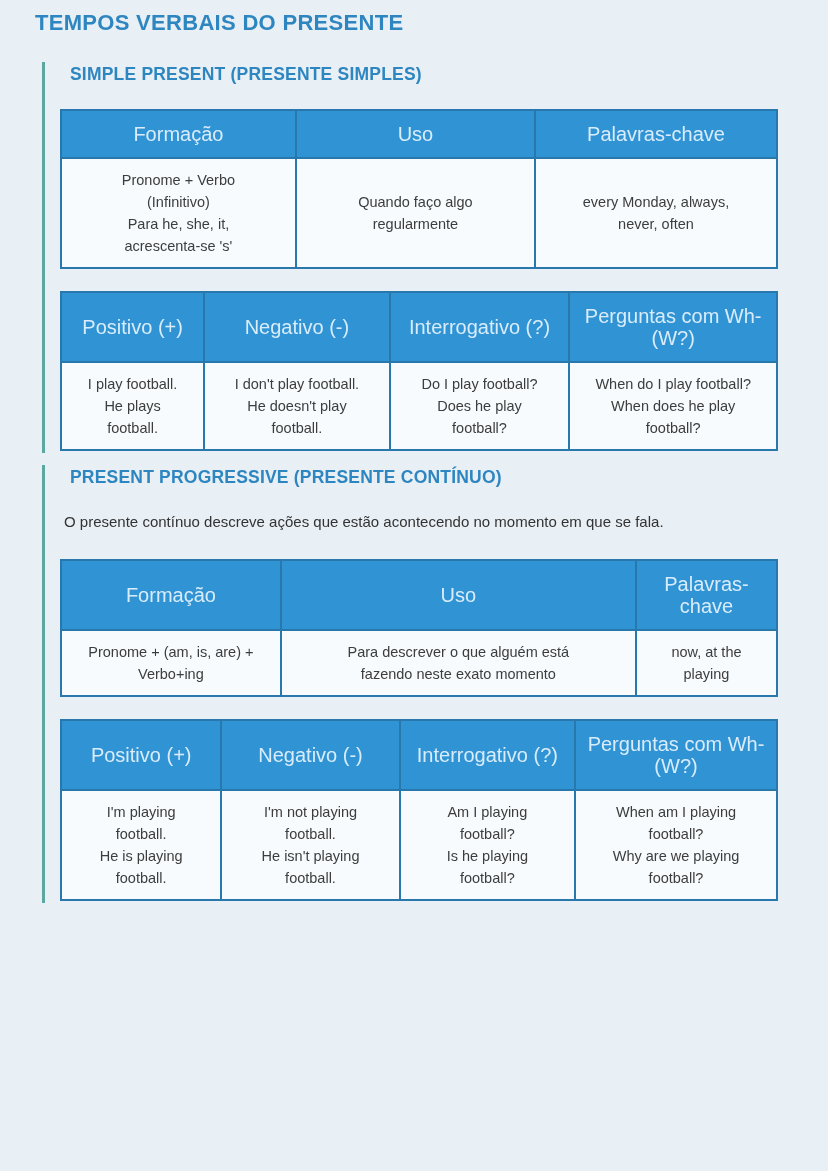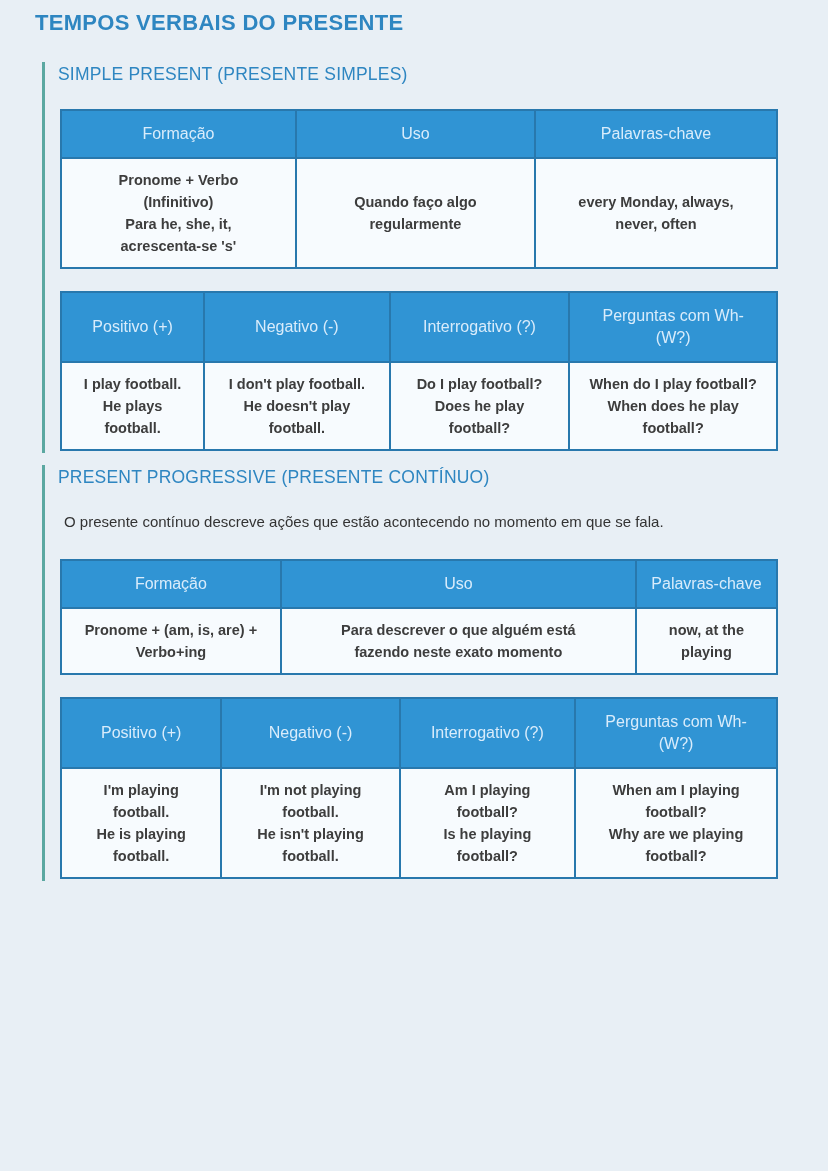--- a/index.html
+++ b/index.html
@@ -27,62 +27,61 @@
     color: var(--heading-blue, #2e86c1);
     margin: 0 0 26px 0;
   }
   .section {
     border-left: 3px solid var(--section-rule-teal, #5ba8a1);
     margin: 0 0 12px 7px;
     padding: 2px 0 2px 13px;
   }
   .section-title {
     font-size: 17.5px;
-    font-weight: 400;
+    font-weight: 700;
     letter-spacing: 0.2px;
     color: var(--heading-blue, #2e86c1);
-    margin: 0 0 24px 0;
+    margin: 0 0 24px 12px;
   }
   .section-desc {
     font-size: 15px;
     line-height: 20px;
     color: #333333;
     margin: 0 0 27px 6px;
   }
   table.t {
     width: 718px;
     margin: 0 0 22px 2px;
     border-collapse: collapse;
     table-layout: fixed;
     border: 2px solid var(--table-border, #2878ad);
   }
   table.t:last-child { margin-bottom: 0; }
   .t th {
     background: var(--table-header-bg, #3094d4);
     color: var(--table-header-text, #d9ecfb);
     font-weight: 400;
-    font-size: 16px;
+    font-size: 20px;
     line-height: 22px;
     padding: 12px 8px;
     border: 2px solid var(--table-border, #2878ad);
     text-align: center;
     vertical-align: middle;
     white-space: pre-line;
   }
   .t td {
     background: var(--cell-bg, #f7fbfe);
     color: var(--body-text, #3d3d3d);
     font-size: 14.5px;
     line-height: 22px;
     padding: 10px 8px;
     border: 2px solid var(--table-border, #2878ad);
     text-align: center;
     vertical-align: middle;
     white-space: pre-line;
-    font-weight: bold;
   }
 </style>
 </head>
 <body>
 
 <div class="page">
 
   <h1 class="page-title">TEMPOS VERBAIS DO PRESENTE</h1>
 
   <section class="section">

